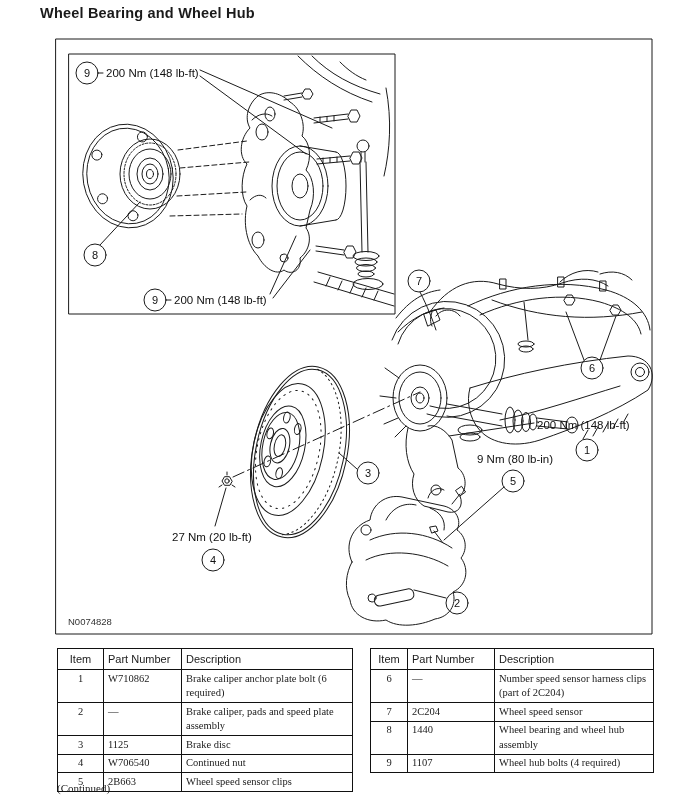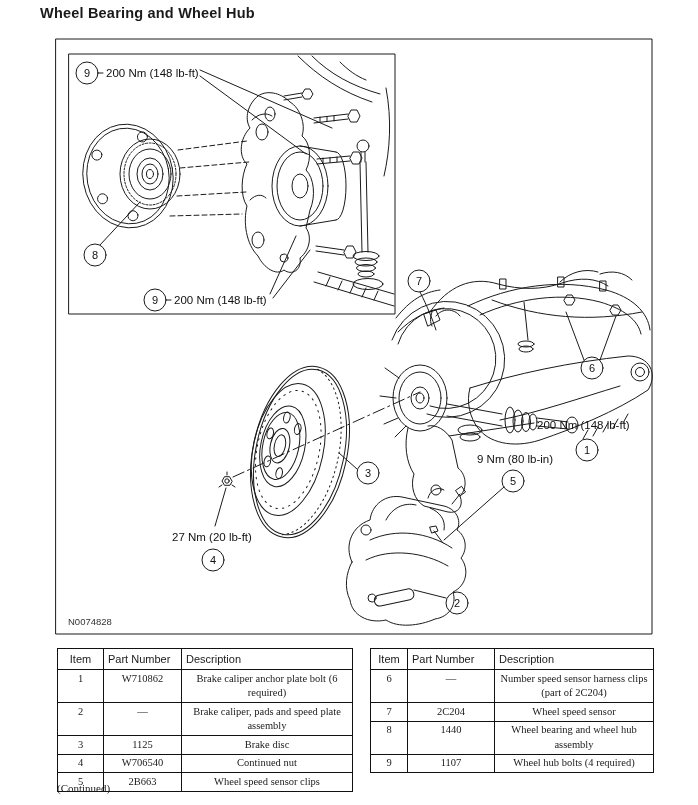--- a/index.html
+++ b/index.html
@@ -8,21 +8,21 @@
   .title{position:absolute;left:40px;top:5px;font-size:14.5px;font-weight:bold;letter-spacing:.2px;}
   svg{position:absolute;left:0;top:0;}
   svg *{vector-effect:non-scaling-stroke;}
   .lines, .lines path, .lines ellipse, .lines circle, .lines line, .lines rect, .lines polygon
     {fill:none;stroke:#1b1b1b;stroke-width:1;stroke-linecap:round;stroke-linejoin:round;}
   text{font-family:"Liberation Sans",sans-serif;fill:#111;}
   .callout-num{font-size:11px;text-anchor:middle;}
   .callout-label{font-size:11.5px;}
   .figid{font-size:9.5px;fill:#333;}
   table{border-collapse:collapse;table-layout:fixed;position:absolute;background:#fff;}
-  th,td{border:1px solid #111;font-size:10.5px;line-height:1.38;padding:1.5px 4px;vertical-align:top;text-align:center;}
+  th,td{border:1px solid #111;font-size:10.5px;line-height:1.38;padding:1.5px 4px;vertical-align:top;}
   th{font-family:"Liberation Sans",sans-serif;font-weight:normal;font-size:11px;text-align:left;padding:2.5px 4px;}
   td{font-family:"Liberation Serif",serif;}
   .col-item{text-align:center;}
   th.col-item{text-align:center;}
   .t-left{left:57px;top:648px;width:295px;}
   .t-right{left:370px;top:648px;width:283px;}
   .continued{position:absolute;left:57px;top:782px;font-family:"Liberation Serif",serif;font-size:11px;}
 </style>
 </head>
 <body>

